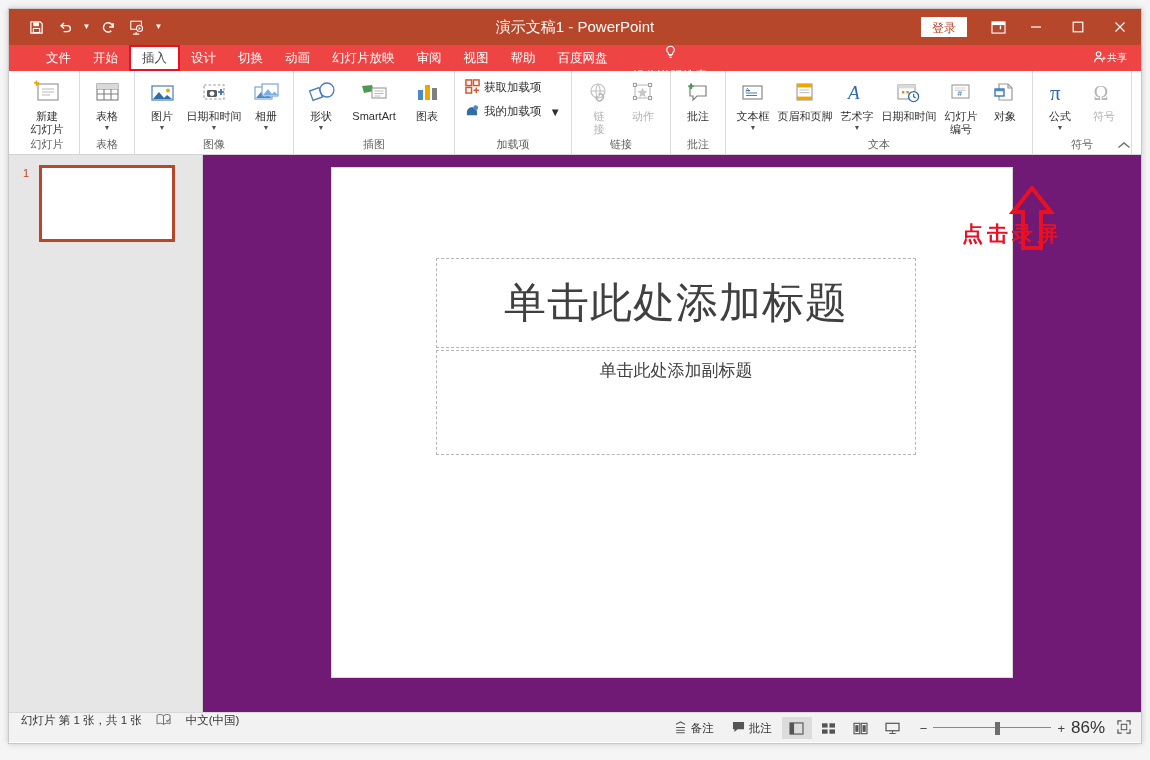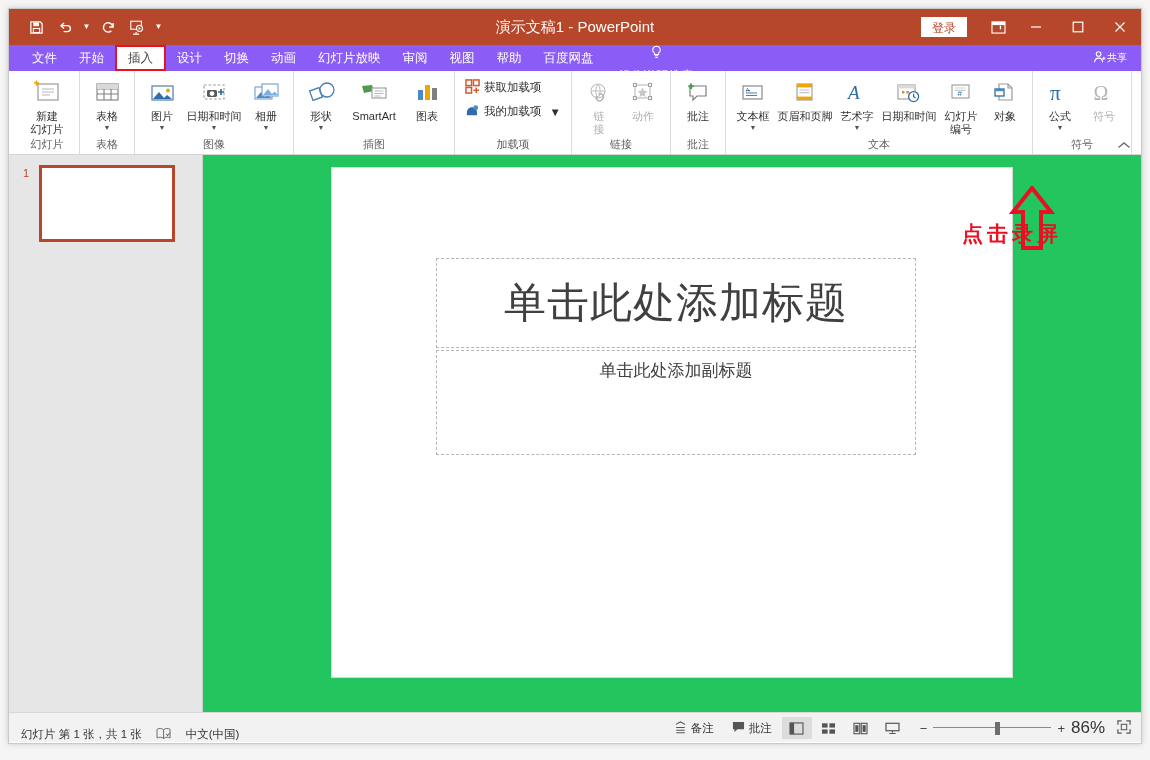--- a/index.html
+++ b/index.html
@@ -80,23 +80,23 @@
     width: 42px; height: 36px;
     display: flex; align-items: center; justify-content: center;
     color: #ffffff; font-size: 13px;
   }
   .wbtn svg { display: block; }
 
   
   .tabrow {
     position: relative;
     height: 26px;
-    background: #8b5cf6;
+    background: #ef4444;
     display: flex; align-items: stretch;
-    padding-left: 12px;
+    padding-left: 26px;
   }
   .tab {
     height: 26px;
     padding: 0 11px;
     display: flex; align-items: center;
     color: #ffffff;
     font-size: 12.5px;
     white-space: nowrap;
   }
   .tab.active {
@@ -204,21 +204,21 @@
     font-size: 11px; color: #b7472a; padding-top: 2px; width: 10px;
   }
   .thumb {
     width: 136px; height: 77px;
     background: #ffffff;
     border: 3px solid #b7472a;
   }
   .slidepane {
     position: relative;
     flex: 1;
-    background: #22c55e;
+    background: #701a75;
     display: flex; align-items: flex-start; justify-content: center;
     padding-top: 12px;
   }
   .slide {
     position: relative;
     width: 682px; height: 511px;
     background: #ffffff;
     border: 1px solid #d8d8d8;
   }
   .ph {
@@ -260,21 +260,21 @@
     color: #e81123;
     white-space: nowrap;
   }
 
   
   .statusbar {
     position: relative;
     height: 30px;
     background: #f2f2f2;
     border-top: 1px solid #d8d8d8;
-    display: flex; align-items: flex-end;
+    display: flex; align-items: flex-start;
     font-size: 11.5px; color: #333333;
   }
   .status-left {
     display: flex; align-items: center; gap: 14px;
     padding-left: 12px;
   }
   .status-right {
     position: absolute; right: 10px; top: 0;
     height: 30px;
     display: flex; align-items: center; gap: 2px;

